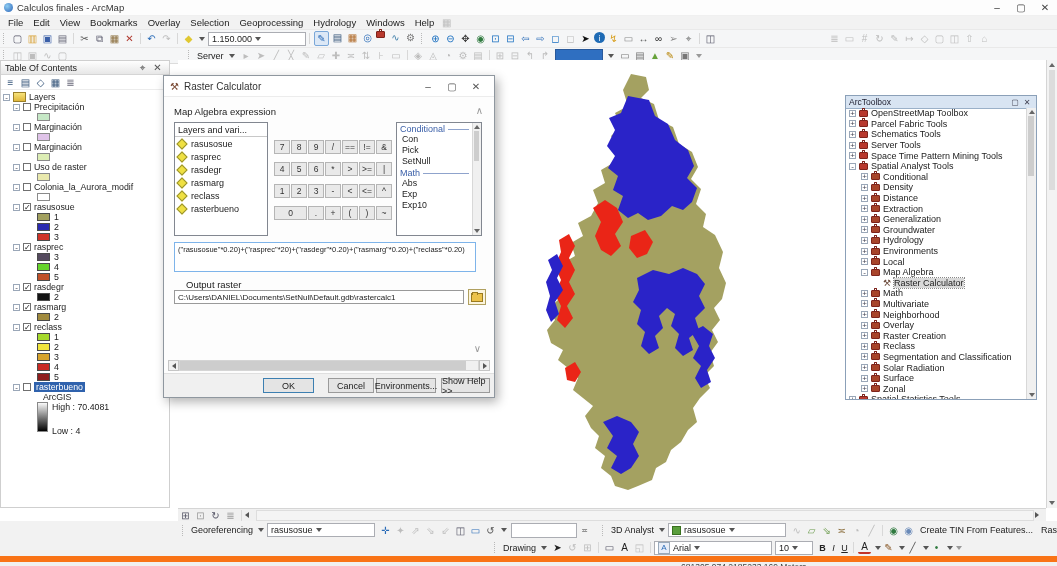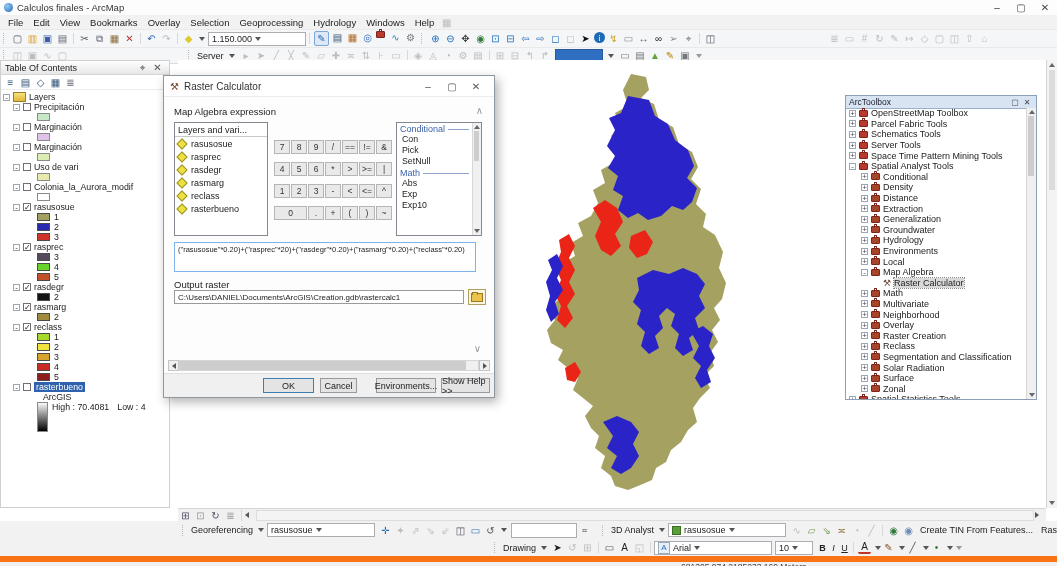--- a/index.html
+++ b/index.html
@@ -35,21 +35,21 @@
   .exp{width:7px;height:7px;border:1px solid #9aa7b8;background:#fff;font-size:8px;line-height:5px;text-align:center;color:#445;margin-right:3px;flex:none;box-sizing:border-box;}
   .expspace{width:10px;flex:none;}
   .cb{width:8px;height:8px;border:1px solid #707070;background:#fff;margin-right:3px;font-size:8px;line-height:7px;text-align:center;color:#111;flex:none;box-sizing:border-box;}
   .layers-ic{width:11px;height:8px;background:linear-gradient(#f7e27a,#e0b83c);border:1px solid #9a7f2a;margin-right:3px;flex:none;}
   .lname.sel{background:#2f62ad;color:#fff;padding:0 2px;}
   .swatch{width:13px;height:8px;border:1px solid #4a4a4a;margin-right:4px;flex:none;box-sizing:border-box;}
   .swatch.lt{border-color:#8a8a8a;}
   .swlabel{color:#222;}
   .ramprow{align-items:flex-start;height:auto;}
   .ramp{width:9px;height:28px;background:linear-gradient(#fafafa,#000);border:1px solid #888;margin-right:4px;flex:none;}
-  .rampcol{display:flex;justify-content:space-between;height:34px;gap:8px;}
+  .rampcol{display:flex;flex-direction:column;justify-content:space-between;height:34px;}
   
   .mapwrap{position:absolute;left:178px;top:60px;width:868px;height:448px;background:#fff;}
   
   .dialog{position:absolute;left:163px;top:75px;width:330px;height:321px;background:#fdfdfd;border:1px solid #8f979f;box-shadow:3px 4px 10px rgba(0,0,0,.3);font-size:9.5px;z-index:10;}
   .dlg-title{height:20px;background:#fff;display:flex;align-items:center;padding:0 6px;border-bottom:1px solid #ececec;font-size:10px;color:#333;}
   .dlg-title .spacer{flex:1}
   .dlg-ham{color:#7a4a34;font-size:10px;margin-right:5px;}
   .dlg-label{position:absolute;font-size:9.5px;color:#222;}
   .dlg-layers{position:absolute;left:10px;top:46px;width:94px;height:114px;background:#fff;border:1px solid #828790;box-sizing:border-box;}
   .dlg-layers-h{height:13px;border-bottom:1px solid #c8c8c8;padding:0 3px;font-size:9px;display:flex;align-items:center;color:#222;}
@@ -332,21 +332,21 @@
           <span class="exp">-</span>
           <span class="cb"></span>
           <span class="lname">Marginación</span>
         </div>
         <div class="trow" style="padding-left: 36px;">
           <span class="swatch lt" style="background: rgb(220, 237, 180);"></span>
         </div>
         <div class="trow" style="padding-left: 12px;">
           <span class="exp">-</span>
           <span class="cb"></span>
-          <span class="lname">Uso de vari</span>
+          <span class="lname">Uso de raster</span>
         </div>
         <div class="trow" style="padding-left: 36px;">
           <span class="swatch lt" style="background: rgb(233, 233, 173);"></span>
         </div>
         <div class="trow" style="padding-left: 12px;">
           <span class="exp">-</span>
           <span class="cb"></span>
           <span class="lname">Colonia_la_Aurora_modif</span>
         </div>
         <div class="trow" style="padding-left: 36px;">
@@ -538,43 +538,43 @@
         </div>
       <div class="vsb">
         <div class="tri-u"></div>
           <div class="thumb"></div>
           <div class="tri-d"></div>
       </div>
     </div>
 
     <div class="exprbox">("rasusosue"*0.20)+("rasprec"*20)+("rasdegr"*0.20)+("rasmarg"*0.20)+("reclass"*0.20)</div>
 
-    <div class="dlg-label" style="left:10px;top:203px">Output raster</div>
-    <div class="outinput">C:\Users\DANIEL\Documents\ArcGIS\Creation.gdb\rastercalc1</div>
+    <div class="dlg-label" style="left:22px;top:203px">Output raster</div>
+    <div class="outinput">C:\Users\DANIEL\Documents\SetNull\Default.gdb\rastercalc1</div>
     <div class="browse">
         <span class="folder"></span>
       </div>
 
     <span class="chev" style="right:9px;top:266px"><span class="tbicon" style="color: rgb(153, 153, 153);">∨</span></span>
 
     <div class="hsb">
       <div class="btn">
           <span class="tri-l"></span>
         </div>
       <div class="track">
           <div class="hthumb"></div>
         </div>
       <div class="btn">
           <span class="tri-r"></span>
         </div>
     </div>
 
     <div class="dlg-foot">
       <div class="dbtn ok" style="left:99px;width:51px">OK</div>
-      <div class="dbtn" style="left:156px;width:37px">Cancel</div>
+      <div class="dbtn" style="left:164px;width:46px">Cancel</div>
       <div class="dbtn" style="left:212px;width:60px">Environments...</div>
       <div class="dbtn" style="left:277px;width:49px">Show Help &gt;&gt;</div>
     </div>
   </div>
 
   <div class="atb">
     <div class="atb-title">
       <span>ArcToolbox</span>
       <span class="spacer"></span>
       <span style="display:flex">

